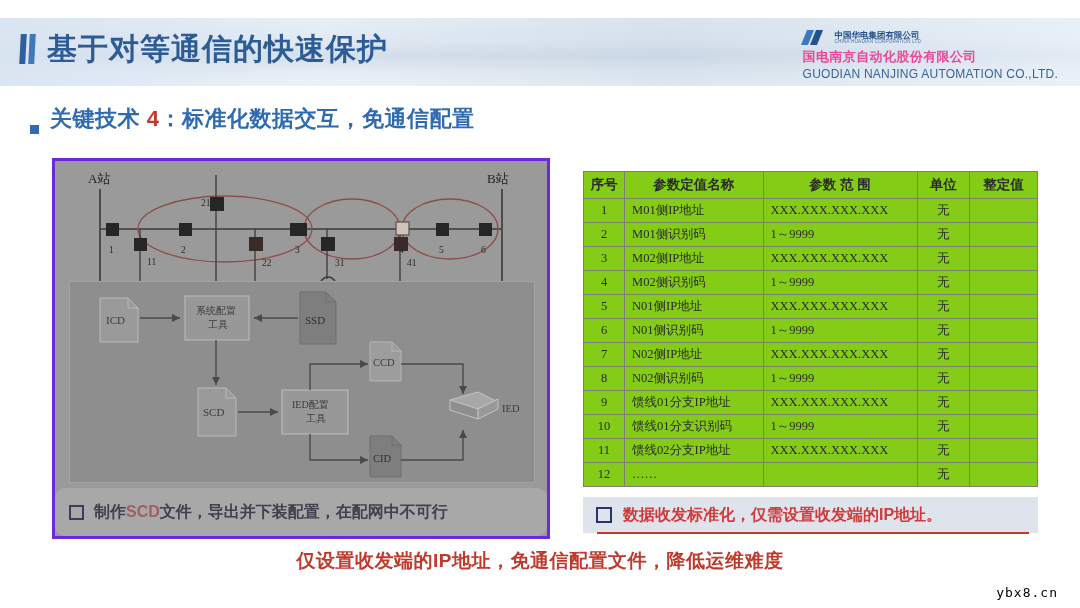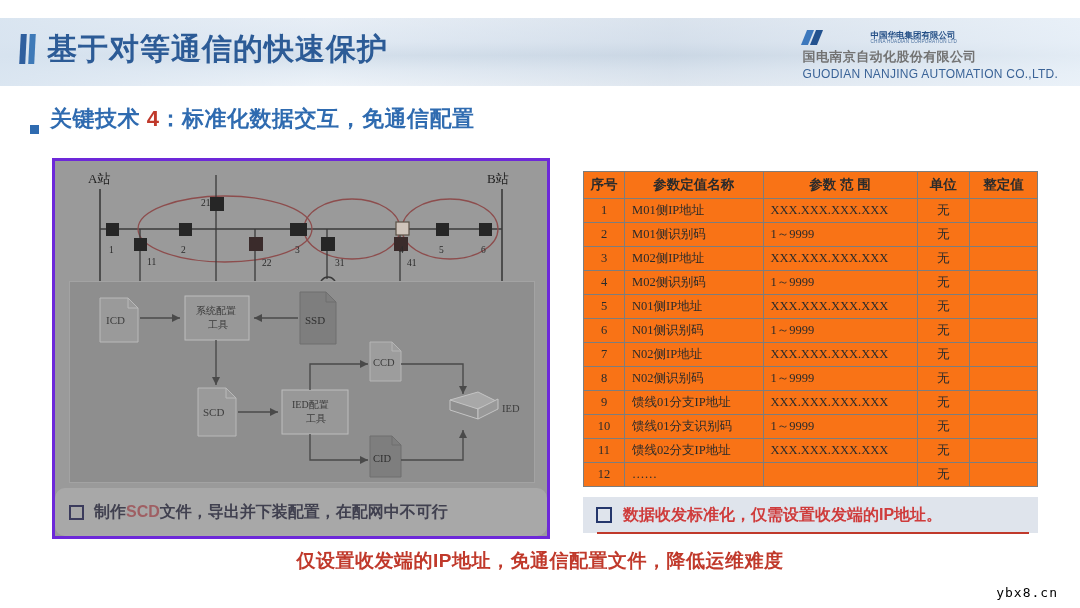--- a/index.html
+++ b/index.html
@@ -46,41 +46,41 @@
     white-space: nowrap;
   }
 
   
   .logo-block {
     position: absolute;
     right: 22px; top: 30px;
     z-index: 3;
     text-align: left;
   }
-  .logo-row1 { display:flex; align-items:center;gap:36px; }
+  .logo-row1 { display:flex; align-items:center; }
   .logo-mark {
     width: 26px; height: 15px; margin-right: 6px;
     position: relative; flex: none;
   }
   .logo-mark i {
     position:absolute; top:0; width:7px; height:15px;
     background:#2a5fa5; transform: skewX(-22deg);
   }
   .logo-mark i:nth-child(1){ left:1px; background:#3d78bd;}
   .logo-mark i:nth-child(2){ left:10px; background:#23528f;}
   .logo-cn-small {
     font-size: 8.5px; color:#244f86; font-weight:bold; line-height:1.05;
     white-space:nowrap;
   }
   .logo-en-small {
     font-size: 4.6px; color:#4a6f9e; line-height:1.1; letter-spacing:.2px;
     white-space:nowrap;
   }
   .logo-cn-big {
-    font-size: 13px; color:#737373; font-weight:bold;
+    font-size: 13px; color:#ec4899; font-weight:bold;
     margin-top: 3px; letter-spacing:.4px; white-space:nowrap;
   }
   .logo-en-big {
     font-size: 12px; color:#3a6397; letter-spacing:.25px;
     margin-top:1px; white-space:nowrap;
   }
 
   
   .subtitle-row {
     position:absolute; left: 30px; top: 104px;
@@ -126,21 +126,21 @@
   .caption-left-text {
     font-size:16px; color:#40404f; font-weight:bold; white-space:nowrap;
   }
   .caption-left-text .hl { color:#9f5f63; }
 
   
   .param-table {
     position:absolute; left:583px; top:171px;
     width:455px;
     border-collapse: collapse;
-    background:#f97316;
+    background:#84cc16;
   }
   .param-table th, .param-table td {
     border:1px solid #7d7d7d;
     font-family:"Liberation Serif","DejaVu Serif", serif;
     color:#2b2b2b;
     padding:0;
     height:23px;
     font-size:12.5px;
   }
   .param-table th {

